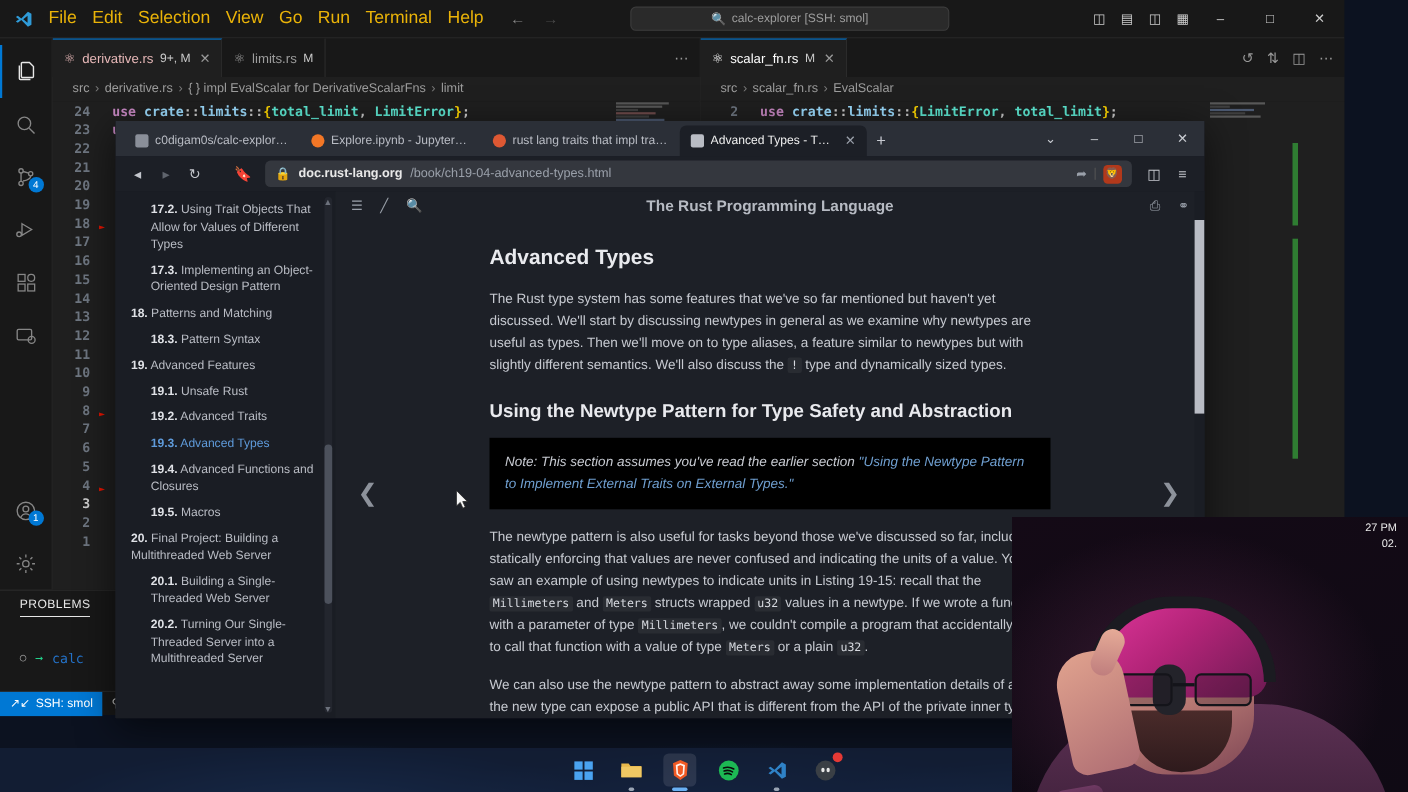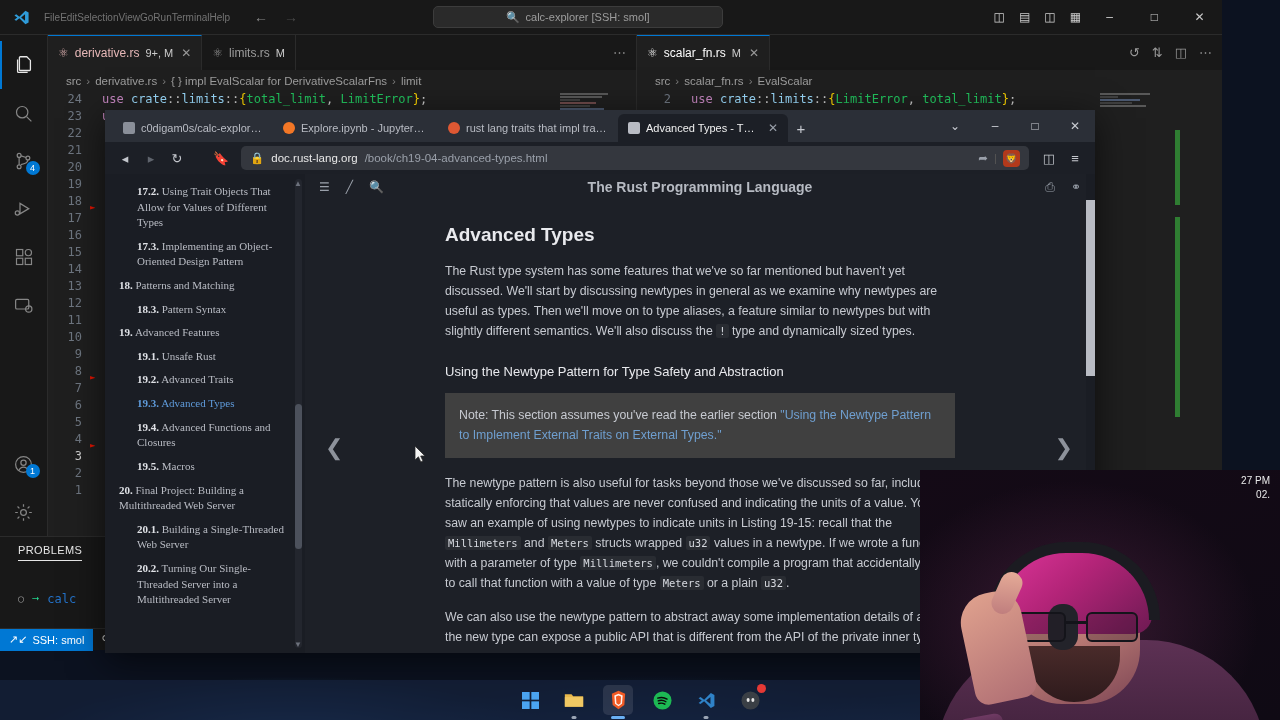--- a/index.html
+++ b/index.html
@@ -30,21 +30,21 @@
   #vscode {
     position: absolute; left: 0; top: 0; width: 1222px; height: 650px;
     background: #1e1e1e; display: flex; flex-direction: column;
     font-size: 12px; color: #cccccc;
   }
   .vsc-titlebar {
     height: 35px; background: #181818; display: flex; align-items: center;
     border-bottom: 1px solid #2b2b2b; flex: 0 0 35px;
   }
   .vsc-logo { width: 42px; display:flex; align-items:center; justify-content:center; }
-  .vsc-menu { display: flex; padding-left: 2px; font-size: 10px; color:#737373;}
+  .vsc-menu { display: flex; gap: 14px; padding-left: 2px; font-size: 16px; color:#eab308;}
   .vsc-menu span { cursor: default; }
   .vsc-navarrows { display:flex; gap:16px; margin-left: 24px; color:#8a8a8a; font-size:14px;}
   .vsc-search {
     flex: 0 0 290px; margin: 0 auto; height: 22px; background: #2a2a2a;
     border: 1px solid #3c3c3c; border-radius: 5px; display:flex; align-items:center;
     justify-content:center; gap:5px; color:#9d9d9d; font-size:11px;
   }
   .vsc-layout-icons { display:flex; gap:14px; color:#cccccc; font-size:12px; margin-left:auto; padding-right: 6px;}
   .vsc-winbtns { display:flex; }
   .vsc-winbtns div { width: 45px; height: 34px; display:flex; align-items:center; justify-content:center; color:#cccccc; font-size:12px;}
@@ -77,28 +77,28 @@
   .tab.active { background:#1f1f1f; color:#e7b8b8; border-top: 1px solid #0078d4; }
   .tab.active.blue { color:#ffffff;}
   .tab .dirty { color:#cccccc; font-size:11px;}
   .tab .close { color:#999; font-size:12px; margin-left:2px;}
   .tabbar-actions { margin-left:auto; display:flex; align-items:center; gap:12px; padding-right:10px; color:#999; font-size:13px;}
   .breadcrumb { height: 22px; display:flex; align-items:center; gap:5px; padding-left: 18px;
     font-size: 11.5px; color:#9d9d9d; background:#1f1f1f; white-space:nowrap; overflow:hidden;}
   .bc-sep { color:#7a7a7a; }
   .code-area { flex:1; position:relative; overflow:hidden; background:#1f1f1f;
     font-family:"DejaVu Sans Mono", monospace; font-size: 12px; }
-  .code-line { height: 17px; display:flex; white-space:nowrap;}
+  .code-line { height: 17px; display:flex; align-items:center; white-space:nowrap;font-weight:bold;}
   .lineno { width: 48px; text-align:right; padding-right: 14px; color:#6e7681; flex:0 0 48px;}
   .lineno.cur { color:#cccccc;}
   .code-txt { padding-left: 6px; }
   .k-use { color:#c586c0; }
   .k-path { color:#9cdcfe; }
   .k-brace { color:#ffd700; }
-  .k-type { color:#22c55e; }
+  .k-type { color:#5eead4; }
   .k-punc { color:#cccccc; }
   .minimap { position:absolute; right: 14px; top: 0; width: 62px; bottom: 0; opacity:.75;}
   .mm-line { height:2px; margin:1px 0; background:#4a4a4a;}
   .bp { color:#e51400; font-size:9px; position:absolute; }
 
   .panel {
     height: 92px; background:#181818; border-top:1px solid #2b2b2b;
     display:flex; flex-direction:column; flex: 0 0 92px;
   }
   .panel-tabs { height: 30px; display:flex; align-items:center; gap:16px; padding-left:18px;
@@ -143,29 +143,29 @@
     color:#c9ccd2; font-size:12px;}
 
   .br-toolbar { height: 32px; background:#1c1f26; display:flex; align-items:center; gap:2px; padding: 0 8px; }
   .tb-btn { width: 24px; height:24px; display:flex; align-items:center; justify-content:center;
     color:#c3c6cc; font-size:13px; border-radius:4px;}
   .tb-btn.dim { color:#5f646d; }
   .urlbar {
     flex:1; height: 24px; background:#34373e; border-radius: 5px; display:flex; align-items:center;
     gap:7px; padding: 0 9px; margin: 0 6px; font-size: 11.5px; color:#9aa0aa;
   }
-  .url-strong { color:#e8e8e8; font-weight: normal; }
+  .url-strong { color:#e8e8e8; font-weight: bold; }
   .tb-right { display:flex; align-items:center; gap:6px;}
   .brave-lion { width:17px; height:17px; border-radius:4px; background:#b2391b;
     display:flex; align-items:center; justify-content:center; color:#fff; font-size:10px;}
 
   .br-content { flex:1; display:flex; min-height:0; background:#1d2027; position:relative;}
   .book-sidebar {
     width: 200px; background:#1a1d24; overflow:hidden; position:relative;
-    font-size: 11px; line-height: 1.42; padding: 6px 14px 0 14px; color:#b9bcc4;font-family:Liberation Serif, serif;
+    font-size: 11px; line-height: 1.42; padding: 6px 14px 0 14px; color:#b9bcc4;
   }
   .toc-item { padding: 4px 0; }
   .toc-item .num { font-weight: bold; color:#dfe1e6; }
   .toc-item.lvl1 { margin-left: 0; }
   .toc-item.lvl2 { margin-left: 18px; }
   .toc-item.active { color:#5f9bdb; }
   .toc-item.active .num { color:#5f9bdb; }
   .toc-scroll {
     position:absolute; right: 3px; top: 5px; width: 7px; bottom: 5px; background:#23262e; border-radius:4px;
   }
@@ -175,27 +175,27 @@
 
   .book-main { flex:1; display:flex; flex-direction:column; min-width:0; position:relative; background:#1d2027;}
   .book-topbar { height: 26px; display:flex; align-items:center; padding: 0 14px; color:#9aa0aa; font-size:12px;}
   .bt-left { display:flex; gap:16px;}
   .bt-title { position:absolute; left:0; right:0; text-align:center; font-size: 14px; color:#b6bac2;
     pointer-events:none;font-weight:bold;}
   .bt-right { margin-left:auto; display:flex; gap:16px;}
   .book-page { flex:1; overflow:hidden; padding: 24px 58px 0 58px; position:relative; }
   .page-inner { max-width: 510px; margin: 0 auto; }
   h1.bk { font-size: 19px; color:#e9eaee; margin-bottom: 16px; font-weight: bold;}
-  h2.bk { font-size: 13px; color:#e9eaee; margin: 22px 0 14px 0; font-weight: normal;}
+  h2.bk { font-size: 17px; color:#e9eaee; margin: 22px 0 14px 0; font-weight: bold;}
   p.bk { font-size: 12.3px; line-height: 1.62; color:#c7cad1; margin-bottom: 14px;}
   code.bk { font-family:"DejaVu Sans Mono",monospace; font-size: 10.5px; color:#d7dae0;
     background: rgba(255,255,255,.055); padding: 1px 3px; border-radius: 2px;}
   .note {
-    background:#404040; padding: 13px 14px; font-size: 12.3px; line-height:1.62;
-    color:#c7cad1; margin-bottom: 16px;
+    background:#000000; padding: 13px 14px; font-size: 12.3px; line-height:1.62;
+    color:#c7cad1; margin-bottom: 16px; font-style: italic;
   }
   .note a { color:#6f9fd0; text-decoration:none;}
   .nav-chev { position:absolute; top: 235px; color:#8d929b; font-size: 22px; }
   .nav-chev.left { left: 20px; }
   .nav-chev.right { right: 22px; }
   .page-scrollbar { position:absolute; right:0; top:0; width: 9px; bottom:0; background:#1a1d24;}
   .page-thumb { position:absolute; right:0; top: 26px; width:9px; height:176px; background:#b9bcc4; }
 
   
   #cursor { position:absolute; left: 415px; top: 446px; width: 12px; height: 18px; z-index: 60;}

